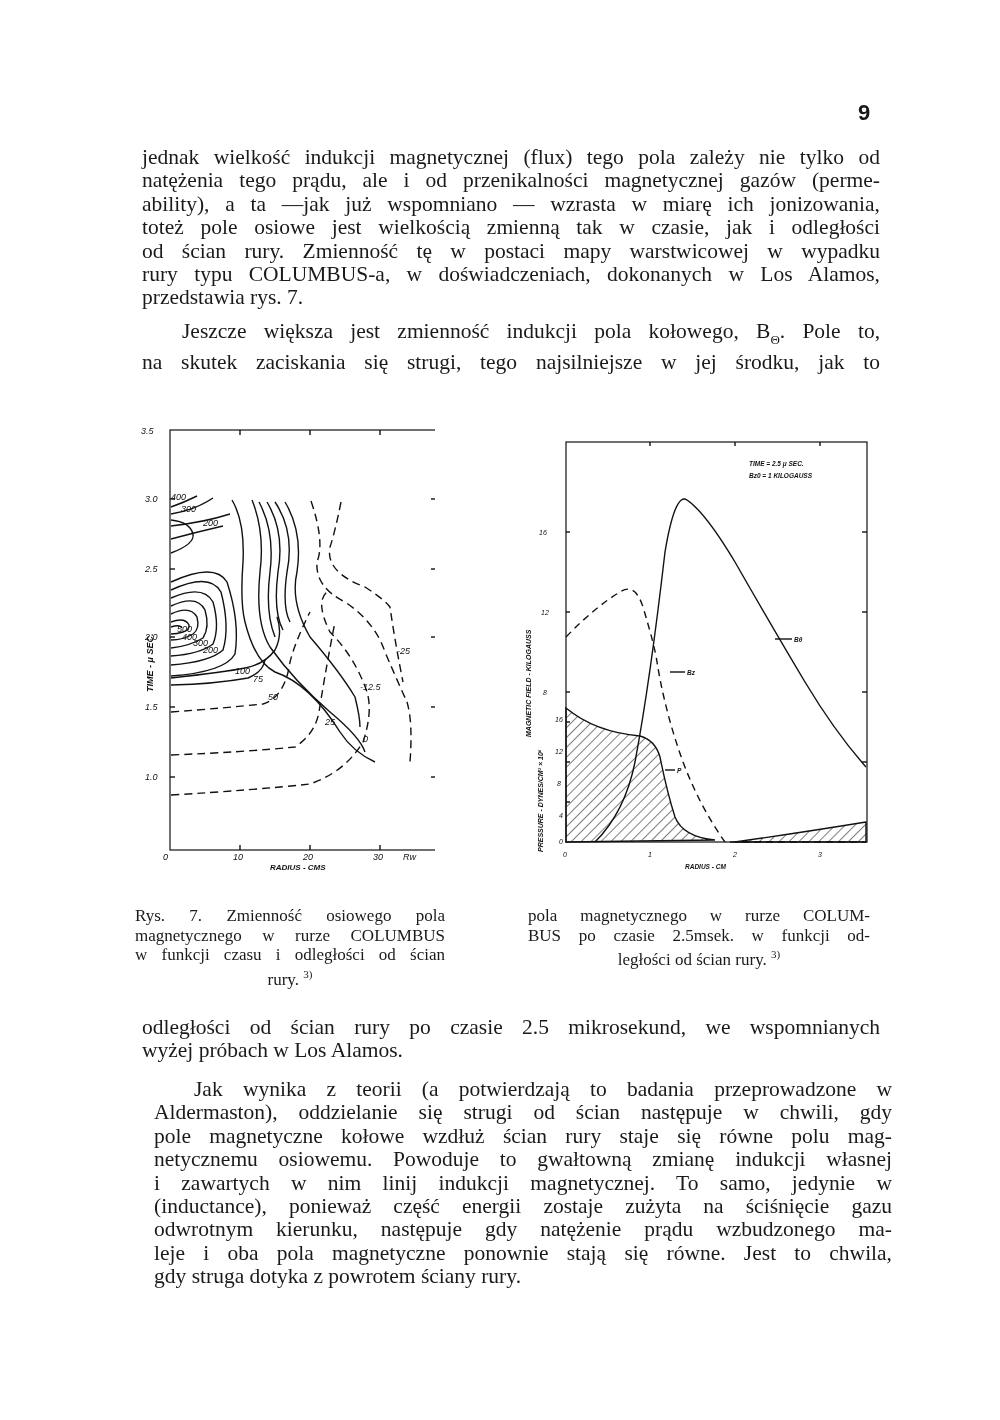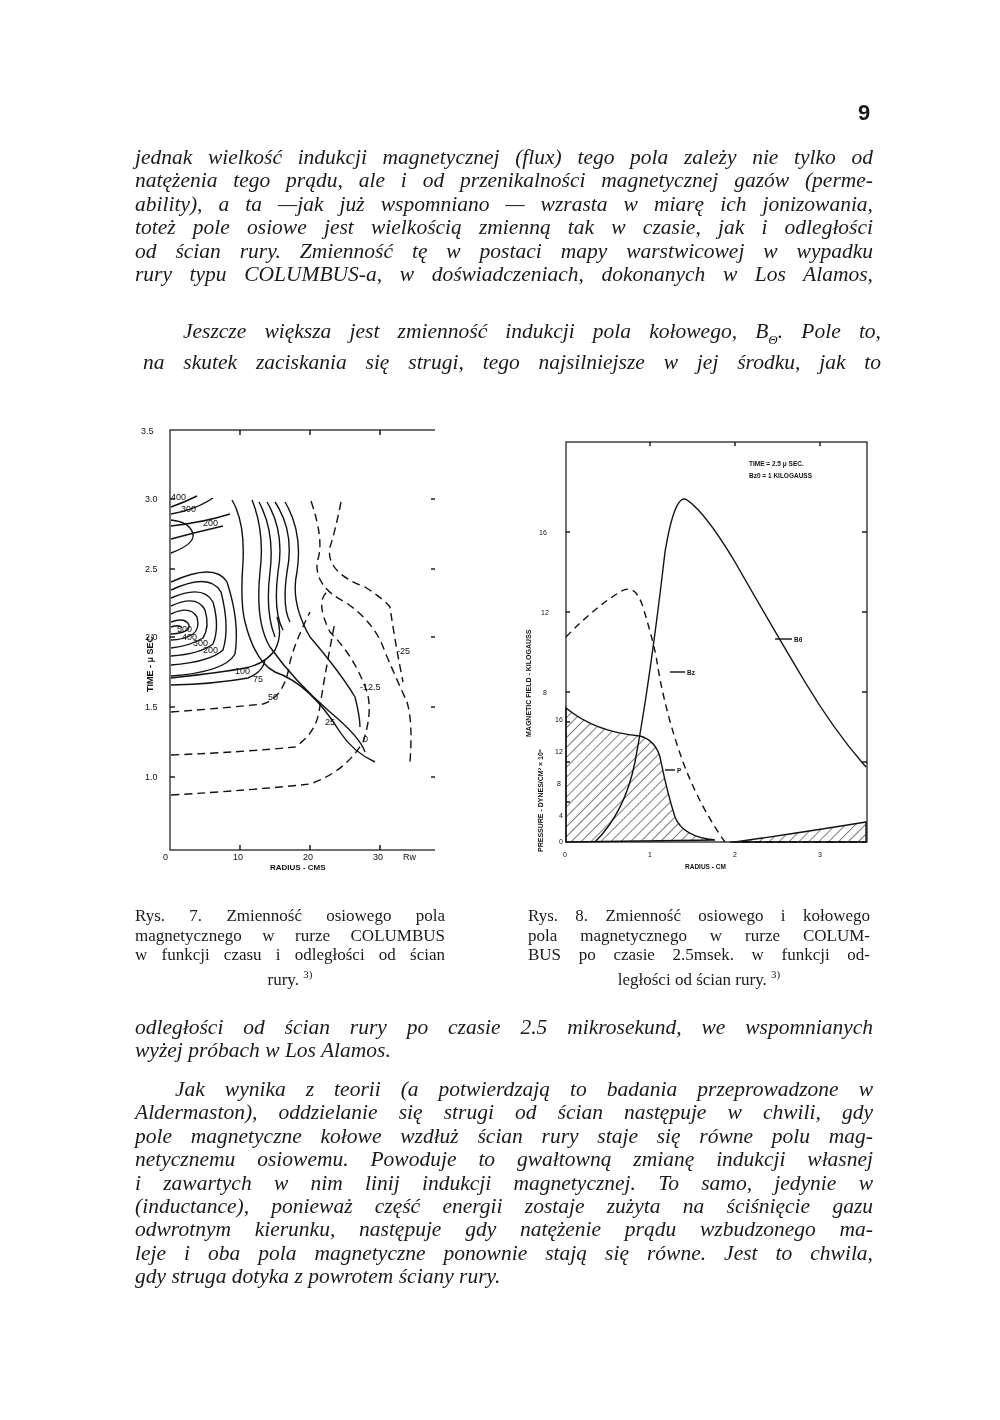--- a/index.html
+++ b/index.html
@@ -1,46 +1,47 @@
 <!DOCTYPE html>
 <html><head>
 <meta charset="utf-8">
 <style>
   html, body { margin: 0; padding: 0; background: #ffffff; }
   body { width: 1000px; height: 1420px; position: relative; overflow: hidden;
          font-family: "Liberation Serif", "DejaVu Serif", serif; color: #1a1a1a; }
   .page-number { position: absolute; left: 858px; top: 100px; font-size: 22px; font-weight: bold; font-family: "Liberation Sans", sans-serif; }
-  .para { position: absolute; left: 135px; width: 738px; font-size: 21.5px; line-height: 23.4px; text-align: justify; font-style: italic; }
+  .para { position: absolute; left: 142px; width: 738px; font-size: 21.5px; line-height: 23.4px; text-align: justify; }
   .para .line { display: block; text-align: justify; text-align-last: justify; white-space: nowrap; }
   .para .line.last { text-align-last: left; }
   .indent { padding-left: 40px; }
   .sub { font-size: 13px; vertical-align: -6px; }
-  .fig { position: absolute; }
+  .fig { position: absolute; font-style: italic; }
   .fig svg { display: block; }
   .fig svg text { font-family: "Liberation Sans", sans-serif; fill: #111; }
   .caption { position: absolute; font-size: 17px; line-height: 19.5px; text-align: justify; margin-top: 13px; }
   .caption .line { display: block; text-align: justify; text-align-last: justify; white-space: nowrap; }
   .caption .line.center { text-align: right; text-align-last: center; }
   sup { font-size: 11px; }
 </style>
 </head>
 <body>
 
 <div class="page-number">9</div>
 
 <div class="para" style="top:146px;">
   <span class="line">jednak wielkość indukcji magnetycznej (flux) tego pola zależy nie tylko od</span>
   <span class="line">natężenia tego prądu, ale i od przenikalności magnetycznej gazów (perme-</span>
   <span class="line">ability), a ta —jak już wspomniano — wzrasta w miarę ich jonizowania,</span>
   <span class="line">toteż pole osiowe jest wielkością zmienną tak w czasie, jak i odległości</span>
   <span class="line">od ścian rury. Zmienność tę w postaci mapy warstwicowej w wypadku</span>
   <span class="line">rury typu COLUMBUS-a, w doświadczeniach, dokonanych w Los Alamos,</span>
-</div>
-
-<div class="para" style="top:320px;margin-left:8px;">
+  <span class="line last">przedstawia rys. 7.</span>
+</div>
+
+<div class="para" style="top:320px;">
   <span class="line indent"><span>Jeszcze większa jest zmienność indukcji pola kołowego, B</span><span class="sub">Θ</span><span>. Pole to,</span></span>
   <span class="line">na skutek zaciskania się strugi, tego najsilniejsze w jej środku, jak to</span>
 </div>
 
 <div class="fig" style="left:135px; top:422px;">
   <svg width="300" height="450" viewBox="0 0 300 450">
     <g stroke="#111" fill="none" stroke-width="1.4">
 
       <rect x="35" y="8" width="266" height="420" stroke-width="1.2"></rect>
 
@@ -187,32 +188,31 @@
 </div>
 
 <div class="caption" style="left:135px; top:893px; width:310px;">
   <span class="line">Rys. 7. Zmienność osiowego pola</span>
   <span class="line">magnetycznego w rurze COLUMBUS</span>
   <span class="line">w funkcji czasu i odległości od ścian</span>
   <span class="line center"><span>rury.</span> <sup>3)</sup></span>
 </div>
 
 <div class="caption" style="left:528px; top:893px; width:342px;">
-  <span class="line">Rys. 8. Zmienność osiowego i kołowego</span>
   <span class="line">pola magnetycznego w rurze COLUM-</span>
   <span class="line">BUS po czasie 2.5msek. w funkcji od-</span>
   <span class="line center"><span>ległości od ścian rury.</span> <sup>3)</sup></span>
 </div>
 
 <div class="para" style="top:1016px;">
   <span class="line">odległości od ścian rury po czasie 2.5 mikrosekund, we wspomnianych</span>
   <span class="line last">wyżej próbach w Los Alamos.</span>
 </div>
 
-<div class="para" style="top:1078px;">
+<div class="para" style="top:1078px;margin-left:12px;">
   <span class="line indent">Jak wynika z teorii (a potwierdzają to badania przeprowadzone w</span>
   <span class="line">Aldermaston), oddzielanie się strugi od ścian następuje w chwili, gdy</span>
   <span class="line">pole magnetyczne kołowe wzdłuż ścian rury staje się równe polu mag-</span>
   <span class="line">netycznemu osiowemu. Powoduje to gwałtowną zmianę indukcji własnej</span>
   <span class="line">i zawartych w nim linij indukcji magnetycznej. To samo, jedynie w</span>
   <span class="line">(inductance), ponieważ część energii zostaje zużyta na ściśnięcie gazu</span>
   <span class="line">odwrotnym kierunku, następuje gdy natężenie prądu wzbudzonego ma-</span>
   <span class="line">leje i oba pola magnetyczne ponownie stają się równe. Jest to chwila,</span>
   <span class="line last">gdy struga dotyka z powrotem ściany rury.</span>
 </div>

